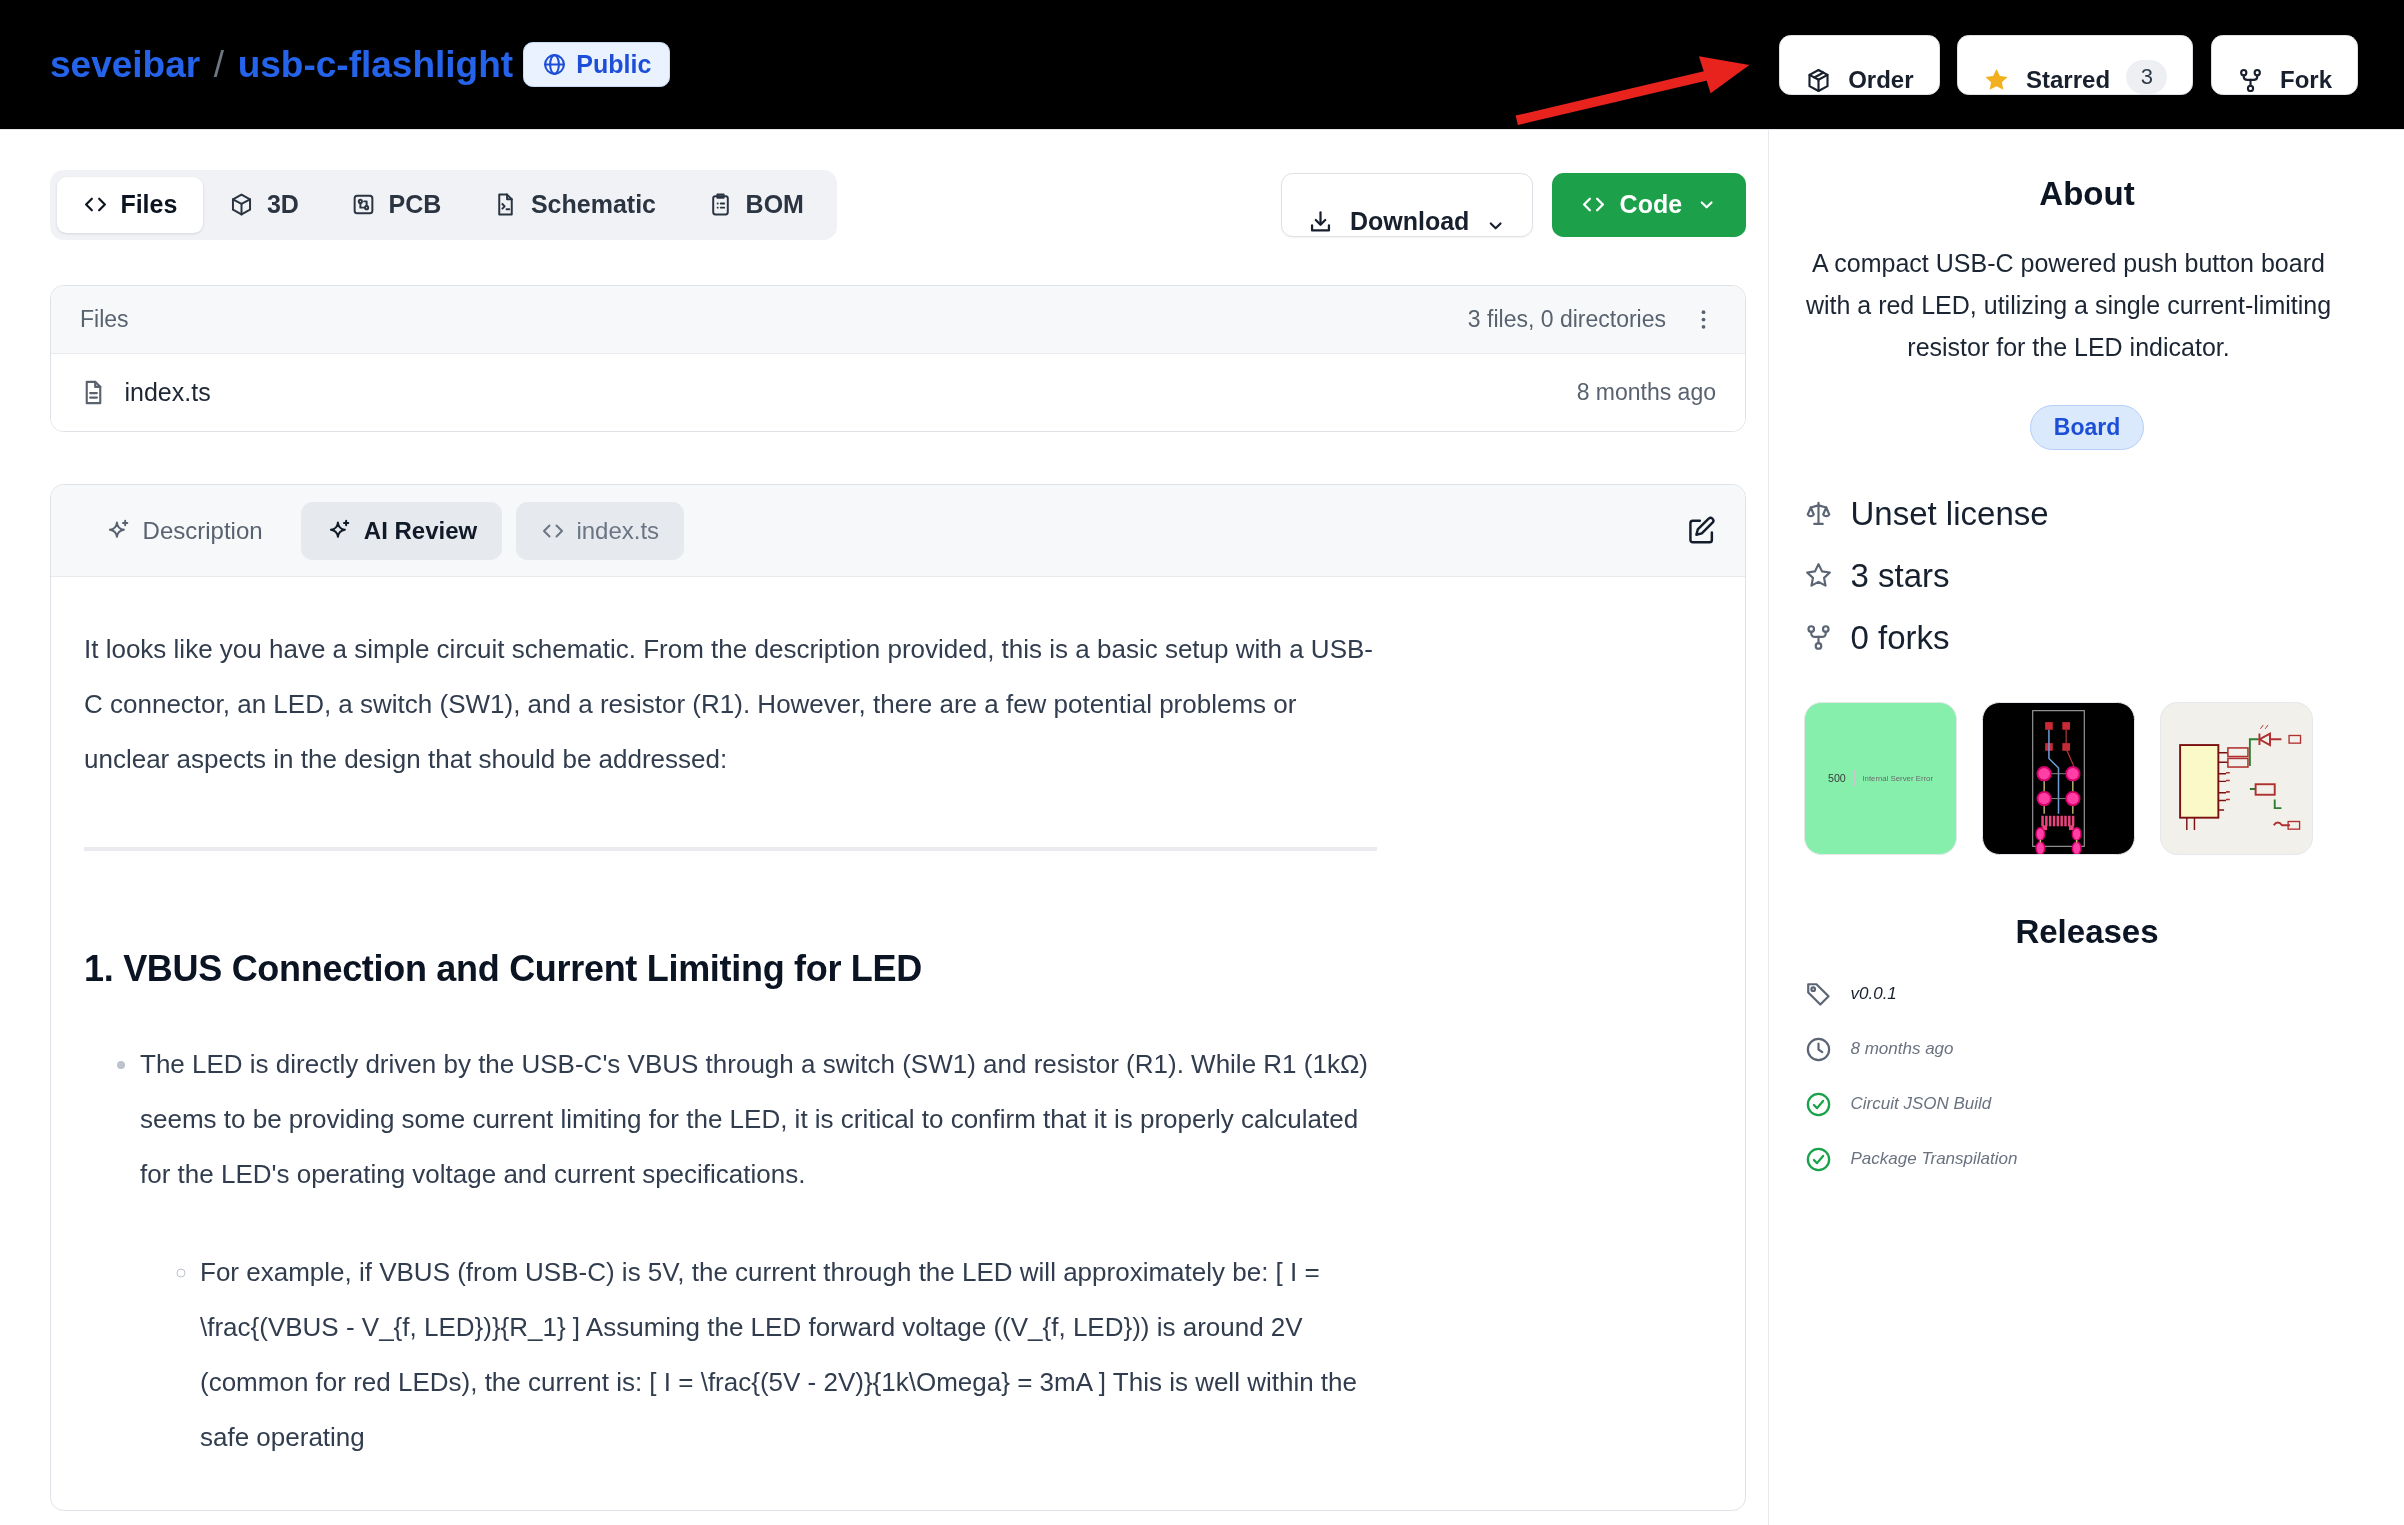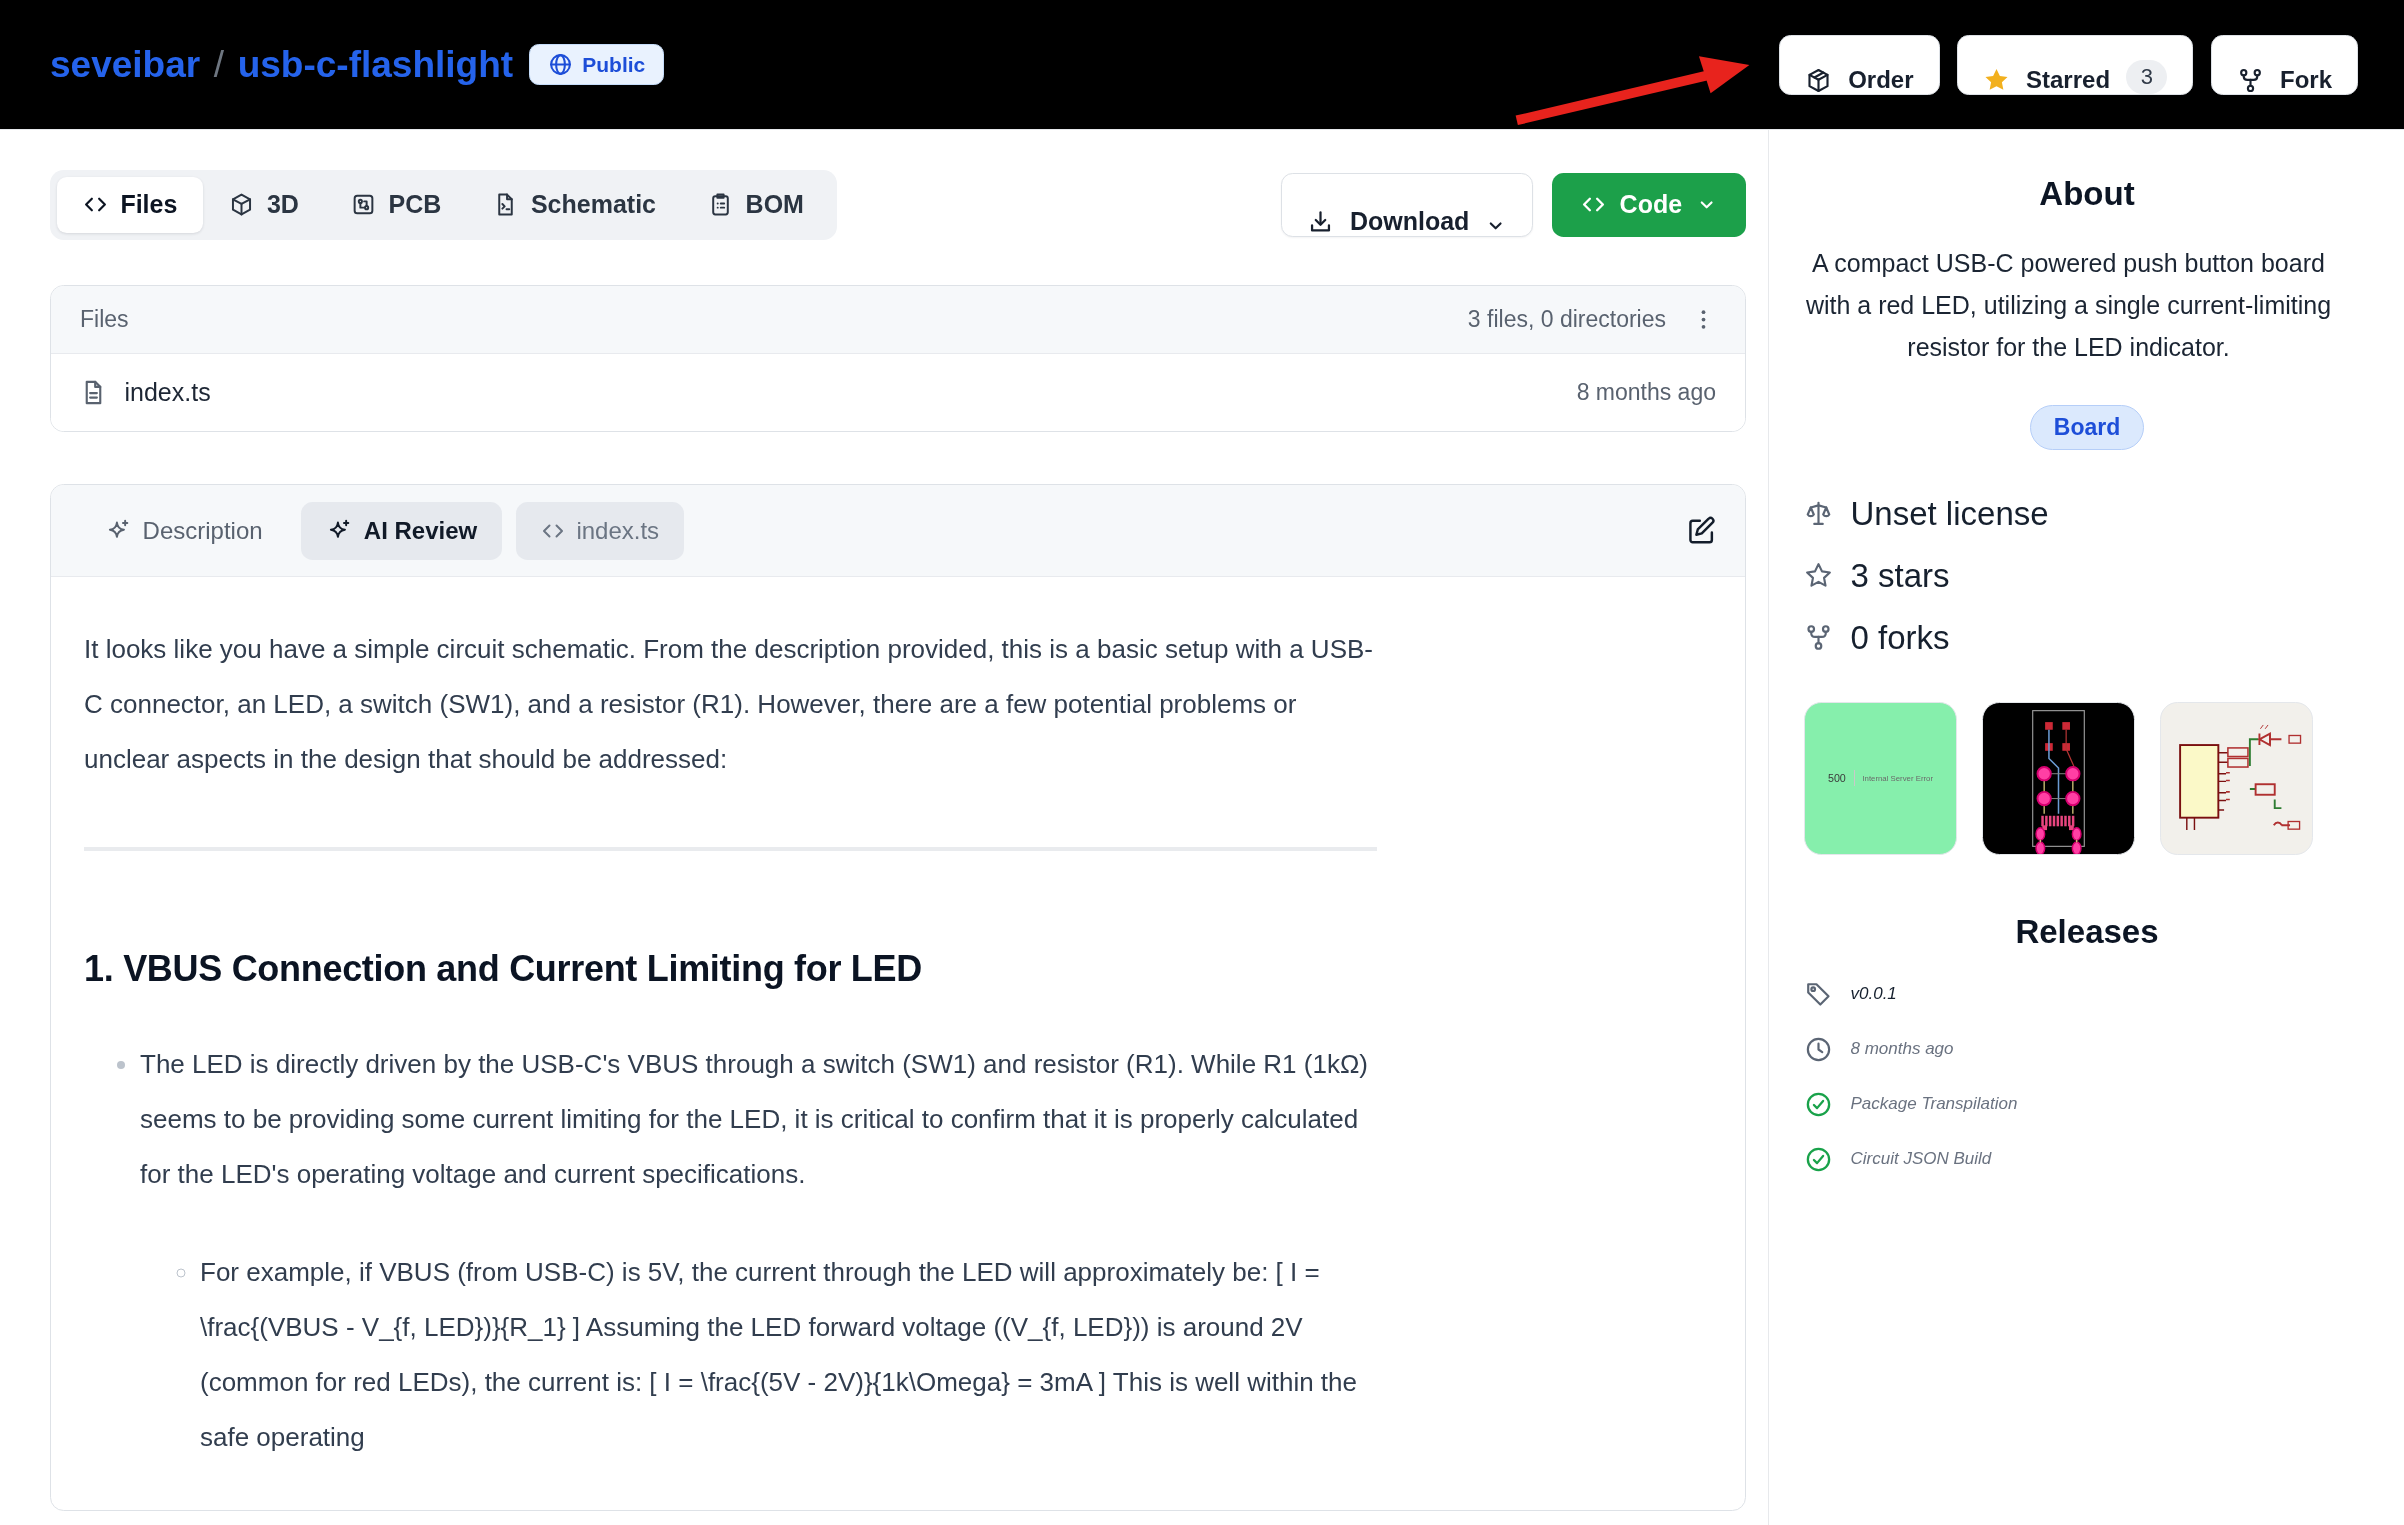--- a/index.html
+++ b/index.html
@@ -18,22 +18,22 @@
     position:relative; height:130px;
     display:flex; align-items:center; justify-content:space-between;
     padding:0 47px 0 50px;
     border-bottom:1.9px solid #e7e9ec;
     background:#000000;
   }
   .repo-title{ display:flex; align-items:center; gap:13.6px; font-size:37px; font-weight:700; }
   .repo-link{ color:#2563eb; text-decoration:none; cursor:pointer; }
   .slash{ color:#6e7680; font-weight:500; }
   .visibility-badge{
-    margin-left:16px; display:inline-flex; align-items:center; gap:9.7px;
-    font-size:21px; font-weight:700; color:#1d4ed8;
+    margin-left:10px; display:inline-flex; align-items:center; gap:9.7px;
+    font-size:25px; font-weight:700; color:#1d4ed8;
     background:#e9f2fe; border:1.9px solid #c5dcf9; border-radius:9.7px;
     padding:6.8px 17.5px;
   }
   .topbar-actions{ display:flex; gap:17.5px; }
   .btn{
     display:inline-flex; align-items:flex-end; gap:16px;
     height:60px; padding:0 25px;
     background:#fff; border:1.9px solid #dde1e6; border-radius:11.6px;
     font-size:24px; font-weight:600; color:#18202e;
     box-shadow:0 1px 1.9px rgba(16,24,40,.05); cursor:pointer;
@@ -487,24 +487,24 @@
           <circle cx="12" cy="12" r="8.8"></circle>
           <path d="M12 7.2V12l3.1 2.2"></path>
         </svg>
       <span>8 months ago</span>
     </div>
     <div class="release-row">
       <svg class="ic check" width="29" height="29" viewBox="0 0 24 24" fill="none" stroke="currentColor" stroke-width="1.9" stroke-linecap="round" stroke-linejoin="round">
           <circle cx="12" cy="12" r="8.8"></circle>
           <path d="M8.2 12.4l2.6 2.6 5-5.9"></path>
         </svg>
-      <span>Package Transpilation</span>
+      <span>Circuit JSON Build</span>
     </div>
     <div class="release-row">
       <svg class="ic check" width="29" height="29" viewBox="0 0 24 24" fill="none" stroke="currentColor" stroke-width="1.9" stroke-linecap="round" stroke-linejoin="round">
           <circle cx="12" cy="12" r="8.8"></circle>
           <path d="M8.2 12.4l2.6 2.6 5-5.9"></path>
         </svg>
-      <span>Circuit JSON Build</span>
+      <span>Package Transpilation</span>
     </div>
   </aside>
 </div>
 
 
 </body></html>

